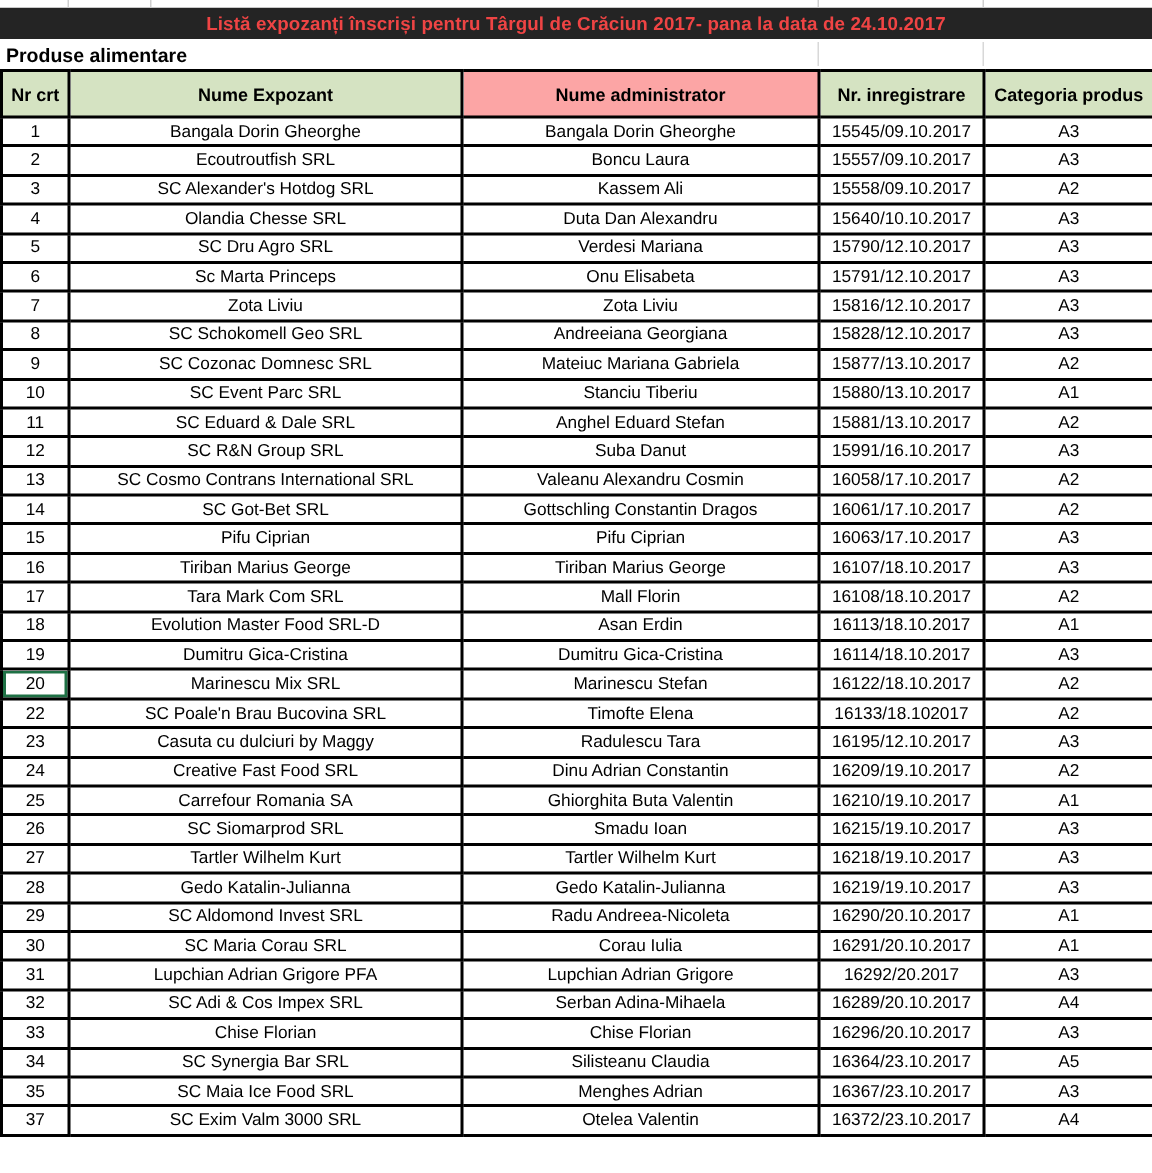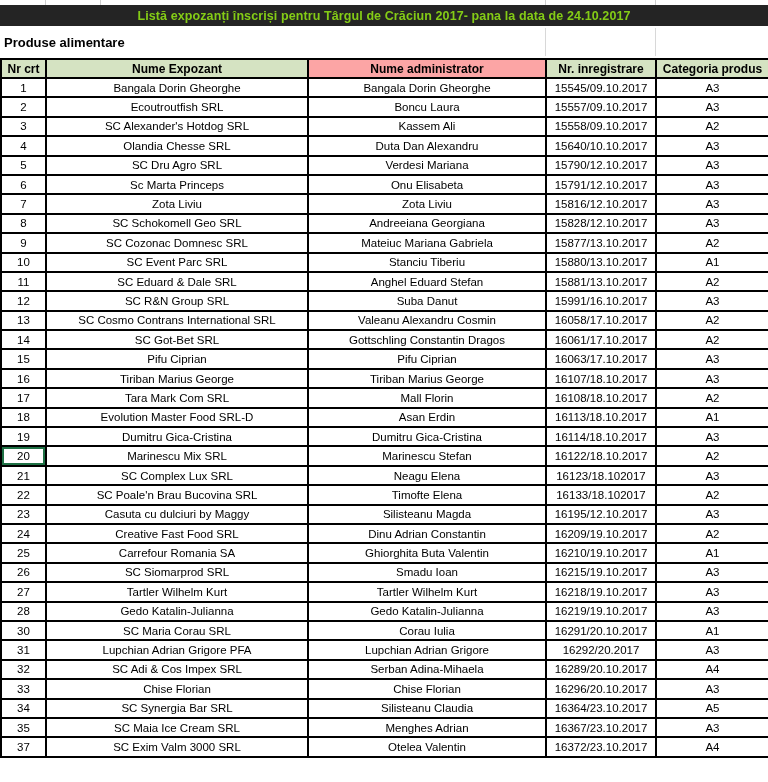--- a/index.html
+++ b/index.html
@@ -15,35 +15,35 @@
   .top-strip { position: relative; height: 5px; background: #fff; }
   .top-strip .vline { position: absolute; top: 0; bottom: 0; width: 1px; background: #cfcfcf; }
 
   .title-bar {
     height: 21px; background: #242424;
     display: flex; align-items: center; justify-content: center;
     font-weight: bold; font-size: 12.5px; letter-spacing: .1px;
   }
 
   .section-row {
-    position: relative; height: 32px; background: #fff;
+    position: relative; height: 20px; background: #fff;
     display: flex; align-items: center;
     font-weight: bold; font-size: 13px; color: #000; padding-left: 4px;
   }
   .section-row .vline { position: absolute; top: 2px; bottom: 2px; width: 1px; background: #d8d8d8; }
 
   table.grid {
     width: 768px; border-collapse: collapse; table-layout: fixed;
   }
   .grid th, .grid td {
     border: 2px solid #000; padding: 0 2px;
     text-align: center; vertical-align: middle;
     overflow: hidden; white-space: nowrap; color: #000;
   }
-  .grid thead tr { height: 19px; }
+  .grid thead tr { height: 31px; }
   .grid th { font-size: 12px; font-weight: bold; }
   .grid tbody tr { height: 19.4px; }
   .grid td { font-size: 11.5px; }
   .grid td.active-cell { box-shadow: inset 0 0 0 2px #1e7145; margin-top: 28px; }
 
   .col-nr   { width: 45px; }
   .col-exp  { width: 262px; }
   .col-adm  { width: 238px; }
   .col-reg  { width: 110px; }
   .col-cat  { width: 113px; }
@@ -53,21 +53,21 @@
 
 <div class="sheet">
 
   <div class="top-strip">
     <span class="vline" style="left:45px"></span>
     <span class="vline" style="left:100px"></span>
     <span class="vline" style="left:545px"></span>
     <span class="vline" style="left:655px"></span>
   </div>
 
-  <div class="title-bar" style="background: rgb(36, 36, 36); color: #84cc16;">
+  <div class="title-bar" style="background: rgb(36, 36, 36); color: #ef4444;">
     <span>Listă expozanți înscriși pentru Târgul de Crăciun 2017- pana la data de 24.10.2017</span>
   </div>
 
   <div class="section-row">
     <span>Produse alimentare</span>
     <span class="vline" style="left:545px"></span>
     <span class="vline" style="left:655px"></span>
   </div>
 
   <table class="grid">
@@ -222,37 +222,30 @@
           <td>A3</td>
         </tr>
         <tr>
           <td class="active-cell">20</td>
           <td>Marinescu Mix SRL</td>
           <td>Marinescu Stefan</td>
           <td>16122/18.10.2017</td>
           <td>A2</td>
         </tr>
         <tr>
-          <td>21</td>
-          <td>SC Complex Lux SRL</td>
-          <td>Neagu Elena</td>
-          <td>16123/18.102017</td>
-          <td>A3</td>
-        </tr>
-        <tr>
           <td>22</td>
           <td>SC Poale'n Brau Bucovina SRL</td>
           <td>Timofte Elena</td>
           <td>16133/18.102017</td>
           <td>A2</td>
         </tr>
         <tr>
           <td>23</td>
           <td>Casuta cu dulciuri by Maggy</td>
-          <td>Silisteanu Magda</td>
+          <td>Radulescu Tara</td>
           <td>16195/12.10.2017</td>
           <td>A3</td>
         </tr>
         <tr>
           <td>24</td>
           <td>Creative Fast Food SRL</td>
           <td>Dinu Adrian Constantin</td>
           <td>16209/19.10.2017</td>
           <td>A2</td>
         </tr>
@@ -276,20 +269,27 @@
           <td>Tartler Wilhelm Kurt</td>
           <td>16218/19.10.2017</td>
           <td>A3</td>
         </tr>
         <tr>
           <td>28</td>
           <td>Gedo Katalin-Julianna</td>
           <td>Gedo Katalin-Julianna</td>
           <td>16219/19.10.2017</td>
           <td>A3</td>
+        </tr>
+        <tr>
+          <td>29</td>
+          <td>SC Aldomond Invest SRL</td>
+          <td>Radu Andreea-Nicoleta</td>
+          <td>16290/20.10.2017</td>
+          <td>A1</td>
         </tr>
         <tr>
           <td>30</td>
           <td>SC Maria Corau SRL</td>
           <td>Corau Iulia</td>
           <td>16291/20.10.2017</td>
           <td>A1</td>
         </tr>
         <tr>
           <td>31</td>
@@ -314,21 +314,21 @@
         </tr>
         <tr>
           <td>34</td>
           <td>SC Synergia Bar SRL</td>
           <td>Silisteanu Claudia</td>
           <td>16364/23.10.2017</td>
           <td>A5</td>
         </tr>
         <tr>
           <td>35</td>
-          <td>SC Maia Ice Cream SRL</td>
+          <td>SC Maia Ice Food SRL</td>
           <td>Menghes Adrian</td>
           <td>16367/23.10.2017</td>
           <td>A3</td>
         </tr>
         <tr>
           <td>37</td>
           <td>SC Exim Valm 3000 SRL</td>
           <td>Otelea Valentin</td>
           <td>16372/23.10.2017</td>
           <td>A4</td>

